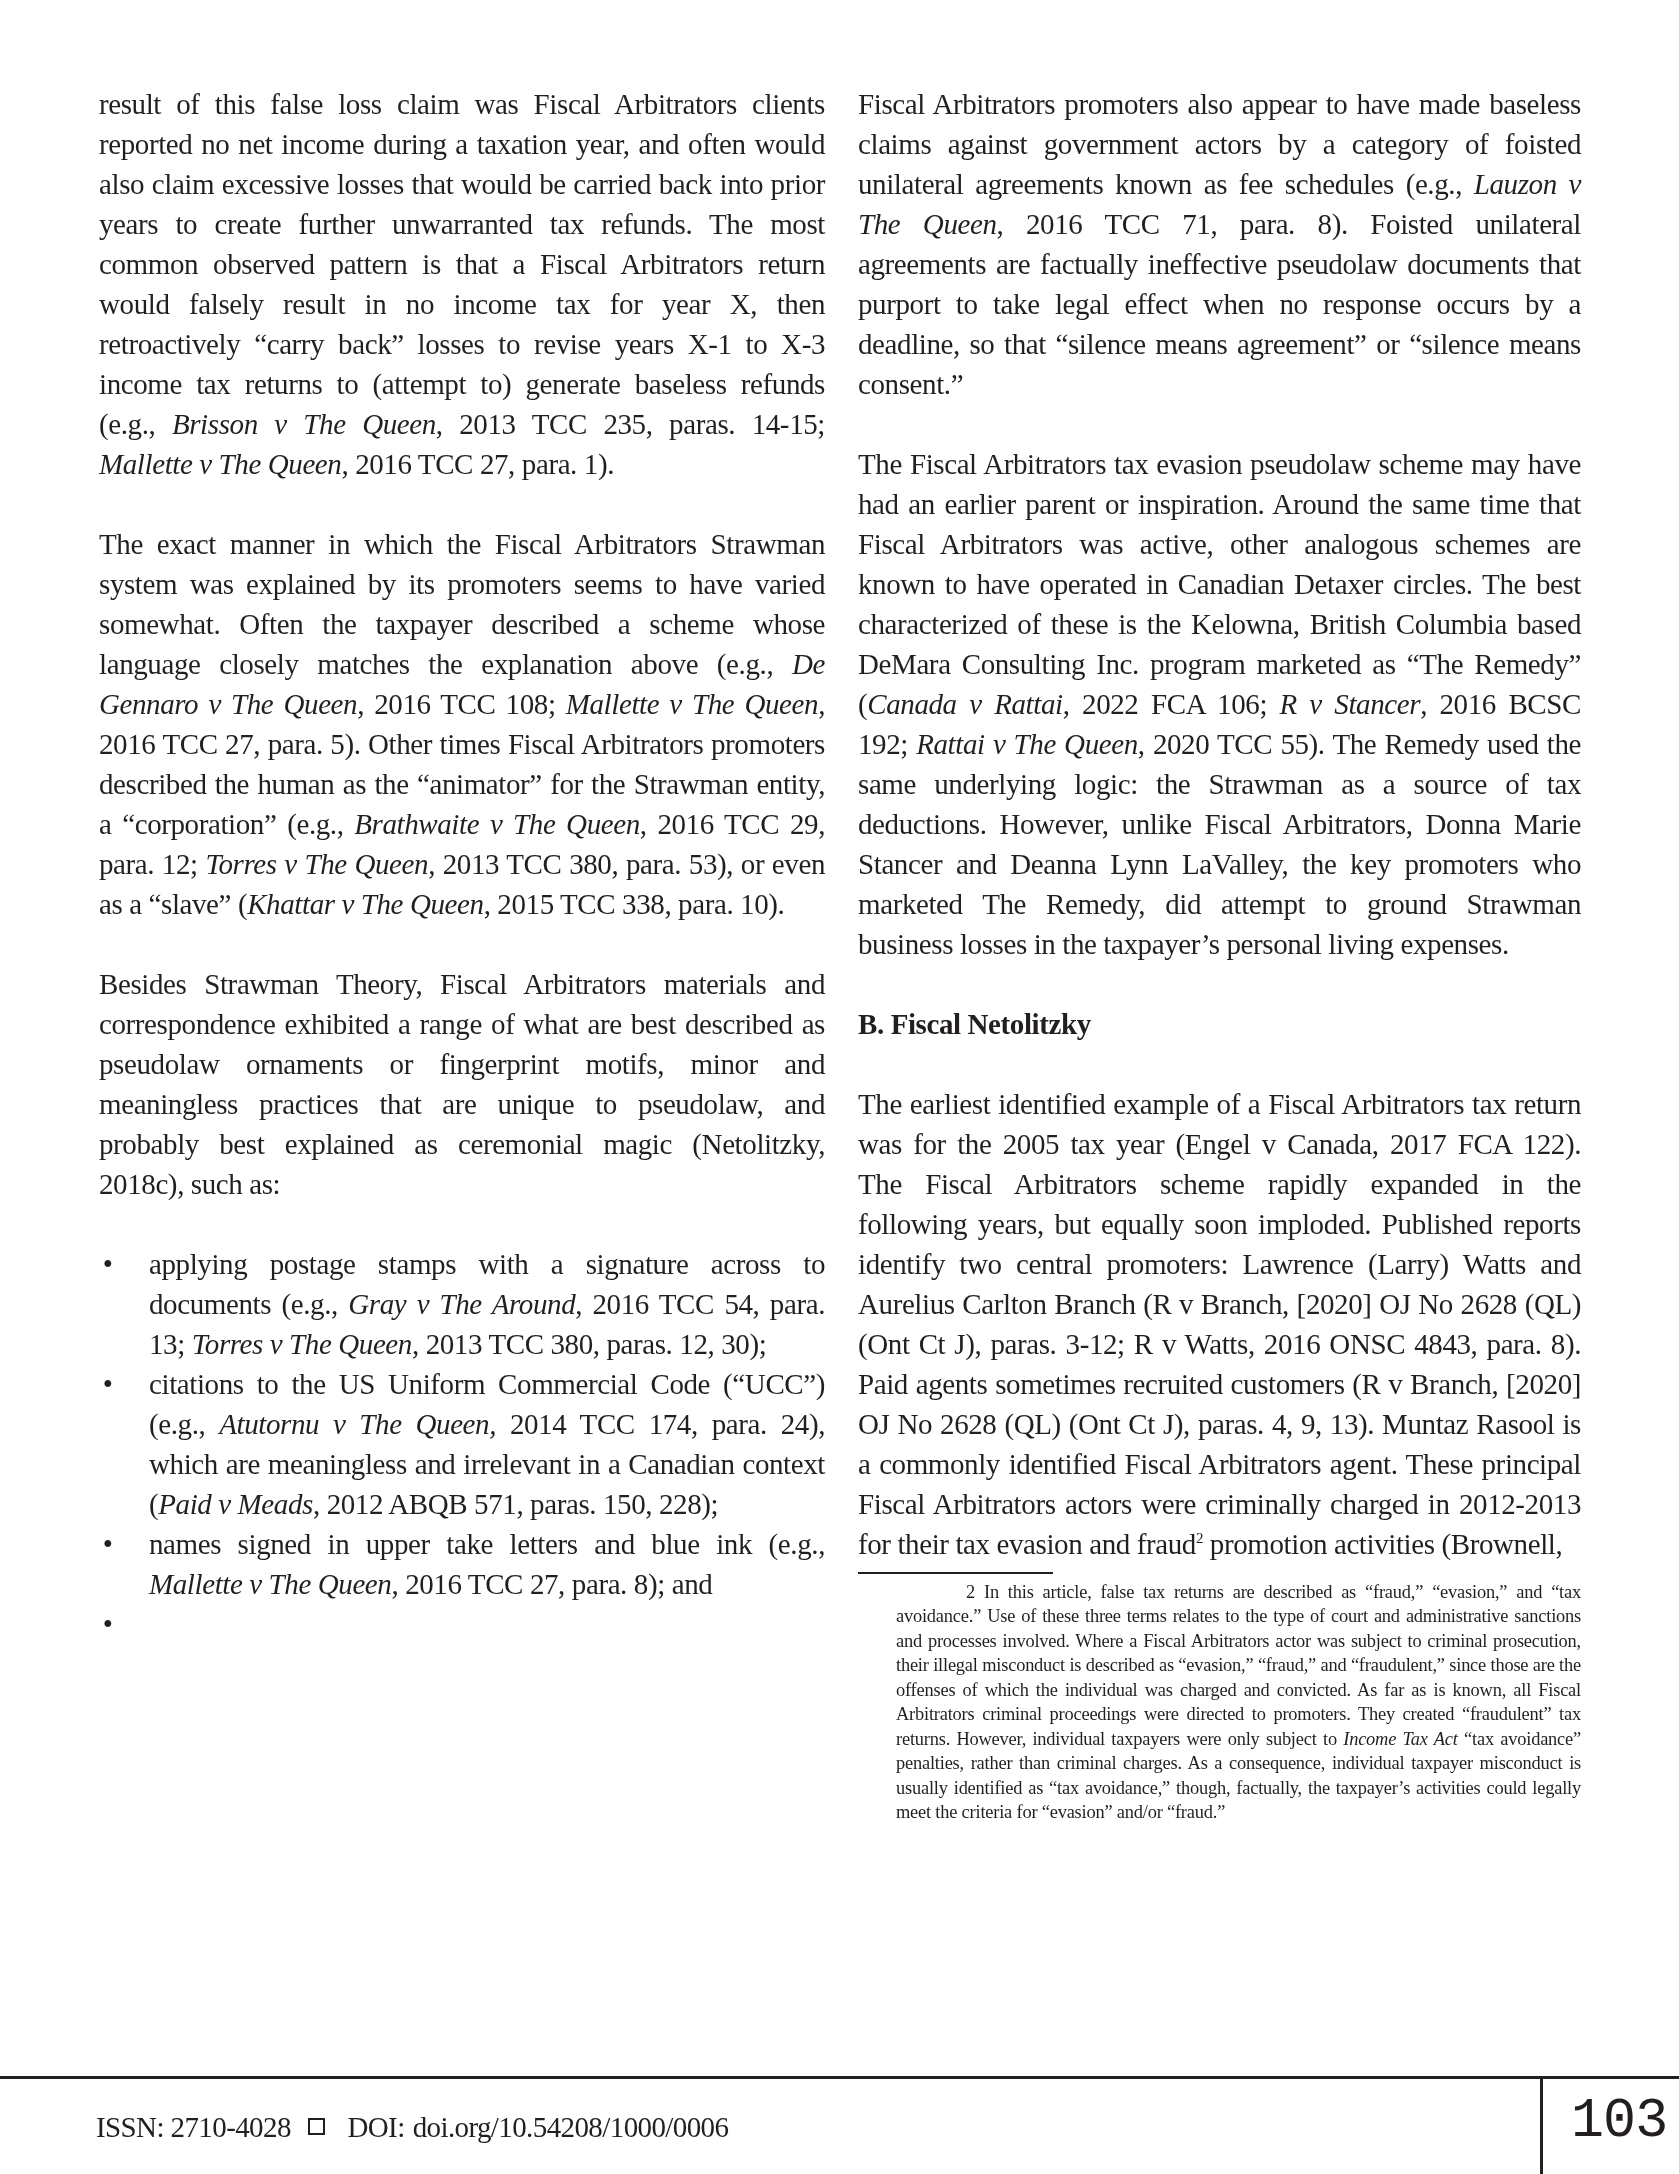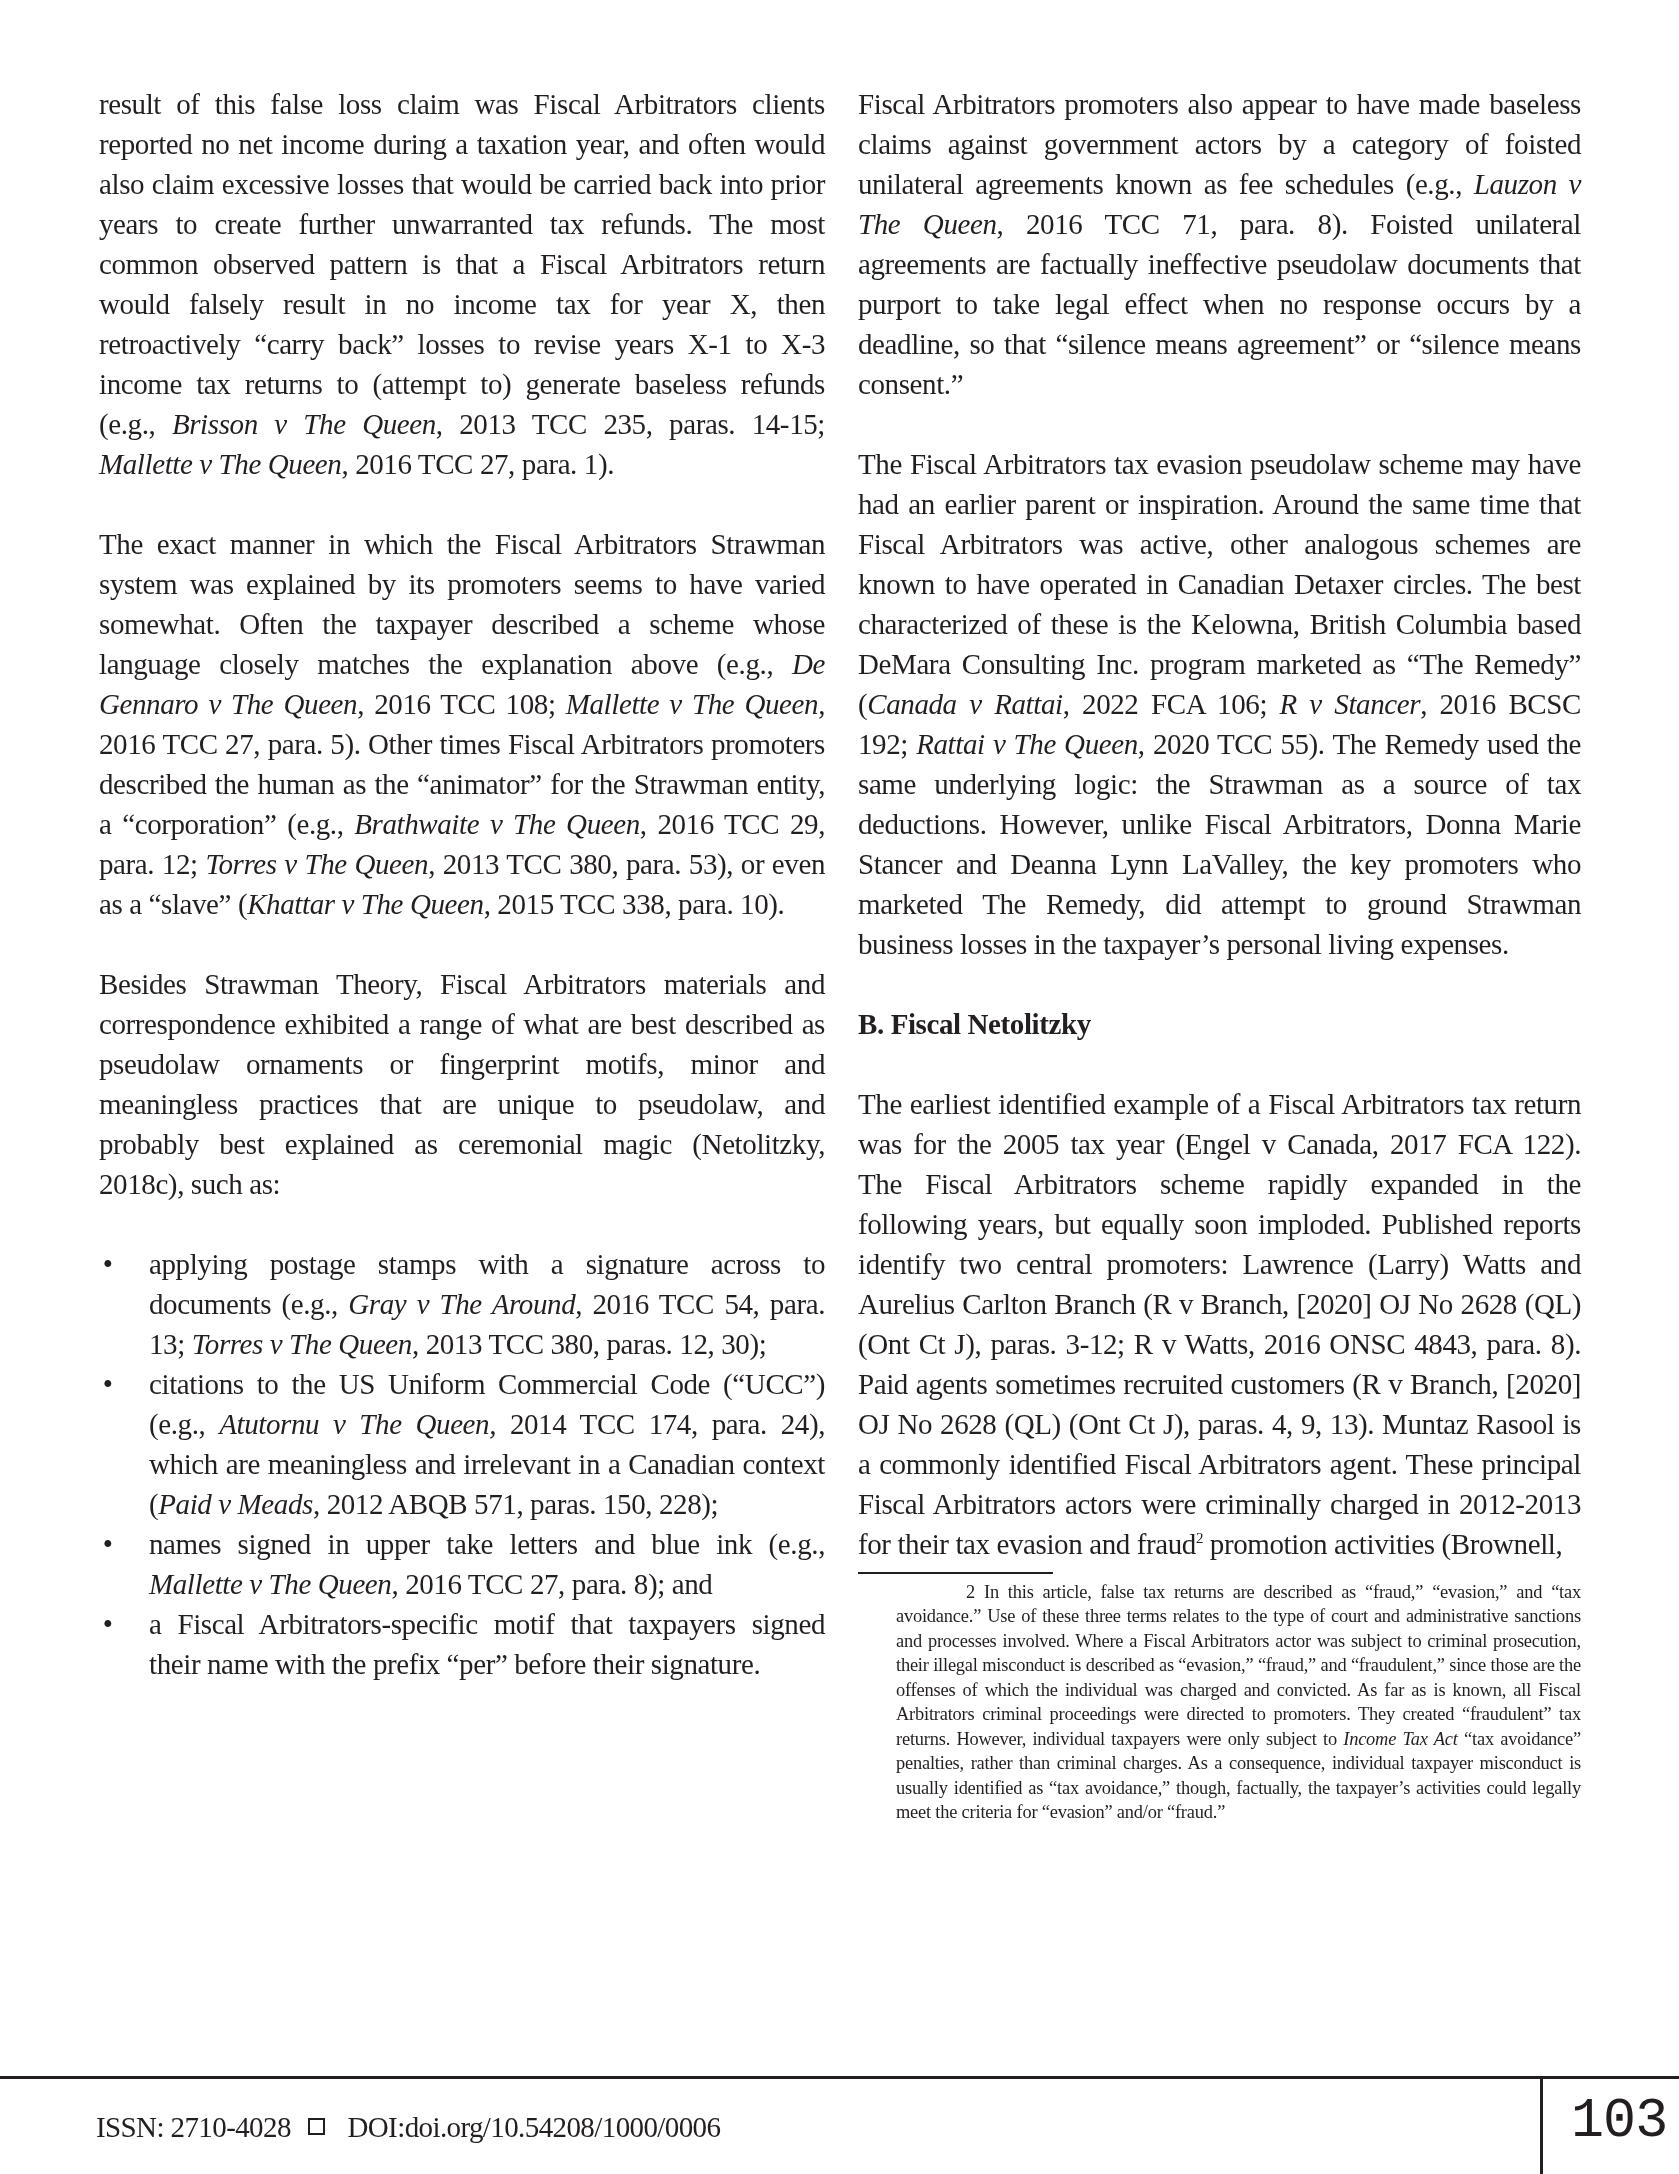--- a/index.html
+++ b/index.html
@@ -97,21 +97,21 @@
     white-space: nowrap;
   }
   .footer-info .square-icon {
     display: inline-block;
     width: 13px;
     height: 13px;
     border: 2.4px solid #231f20;
     margin: 0 22.6px 0 17px;
     vertical-align: 1.9px;
   }
-  .footer-info .doi-label { margin-right: 0; }
+  .footer-info .doi-label { margin-right: 8px; }
   .page-number {
     position: absolute;
     left: 1571px;
     top: 2089px;
     font-size: 55px;
     line-height: 66px;
     letter-spacing: -0.9px;
     font-family: Liberation Mono, monospace;
   }
 </style>
@@ -122,21 +122,21 @@
   <p><span>result of this false loss claim was Fiscal Arbitrators clients reported no net income during a taxation year, and often would also claim excessive losses that would be carried back into prior years to create further unwarranted tax refunds. The most common observed pattern is that a Fiscal Arbitrators return would falsely result in no income tax for year X, then retroactively “carry back” losses to revise years X-1 to X-3 income tax returns to (attempt to) generate baseless refunds (e.g., </span><em>Brisson v The Queen</em><span>, 2013 TCC 235, paras. 14-15; </span><em>Mallette v The Queen</em><span>, 2016 TCC 27, para. 1).</span></p>
 
   <p><span>The exact manner in which the Fiscal Arbitrators Strawman system was explained by its promoters seems to have varied somewhat. Often the taxpayer described a scheme whose language closely matches the explanation above (e.g., </span><em>De Gennaro v The Queen</em><span>, 2016 TCC 108; </span><em>Mallette v The Queen</em><span>, 2016 TCC 27, para. 5). Other times Fiscal Arbitrators promoters described the human as the “animator” for the Strawman entity, a “corporation” (e.g., </span><em>Brathwaite v The Queen</em><span>, 2016 TCC 29, para. 12; </span><em>Torres v The Queen</em><span>, 2013 TCC 380, para. 53), or even as a “slave” (</span><em>Khattar v The Queen</em><span>, 2015 TCC 338, para. 10).</span></p>
 
   <p><span>Besides Strawman Theory, Fiscal Arbitrators materials and correspondence exhibited a range of what are best described as pseudolaw ornaments or fingerprint motifs, minor and meaningless practices that are unique to pseudolaw, and probably best explained as ceremonial magic (Netolitzky, 2018c), such as:</span></p>
 
   <ul class="bullets">
     <li><span class="bullet">•</span><span>applying postage stamps with a signature across to documents (e.g., </span><em>Gray v The Around</em><span>, 2016 TCC 54, para. 13; </span><em>Torres v The Queen</em><span>, 2013 TCC 380, paras. 12, 30);</span></li>
     <li><span class="bullet">•</span><span>citations to the US Uniform Commercial Code (“UCC”) (e.g., </span><em>Atutornu v The Queen,</em><span> 2014 TCC 174, para. 24), which are meaningless and irrelevant in a Canadian context (</span><em>Paid v Meads</em><span>, 2012 ABQB 571, paras. 150, 228);</span></li>
     <li><span class="bullet">•</span><span>names signed in upper take letters and blue ink (e.g., </span><em>Mallette v The Queen</em><span>, 2016 TCC 27, para. 8); and</span></li>
-    <li><span class="bullet">•</span><span>a Fiscal Arbitrators-specific motif that taxpayers signed their name with the prefix “per” before their signature.</span></li>
+    <li><span class="bullet">•</span></li>
   </ul>
 </div>
 
 <div class="col col-right">
   <p><span>Fiscal Arbitrators promoters also appear to have made baseless claims against government actors by a category of foisted unilateral agreements known as fee schedules (e.g., </span><em>Lauzon v The Queen</em><span>, 2016 TCC 71, para. 8). Foisted unilateral agreements are factually ineffective pseudolaw documents that purport to take legal effect when no response occurs by a deadline, so that “silence means agreement” or “silence means consent.”</span></p>
 
   <p><span>The Fiscal Arbitrators tax evasion pseudolaw scheme may have had an earlier parent or inspiration. Around the same time that Fiscal Arbitrators was active, other analogous schemes are known to have operated in Canadian Detaxer circles. The best characterized of these is the Kelowna, British Columbia based DeMara Consulting Inc. program marketed as “The Remedy” (</span><em>Canada v Rattai</em><span>, 2022 FCA 106; </span><em>R v Stancer</em><span>, 2016 BCSC 192; </span><em>Rattai v The Queen</em><span>, 2020 TCC 55). The Remedy used the same underlying logic: the Strawman as a source of tax deductions. However, unlike Fiscal Arbitrators, Donna Marie Stancer and Deanna Lynn LaValley, the key promoters who marketed The Remedy, did attempt to ground Strawman business losses in the taxpayer’s personal living expenses.</span></p>
 
   <div class="heading">B. Fiscal Netolitzky</div>
 

